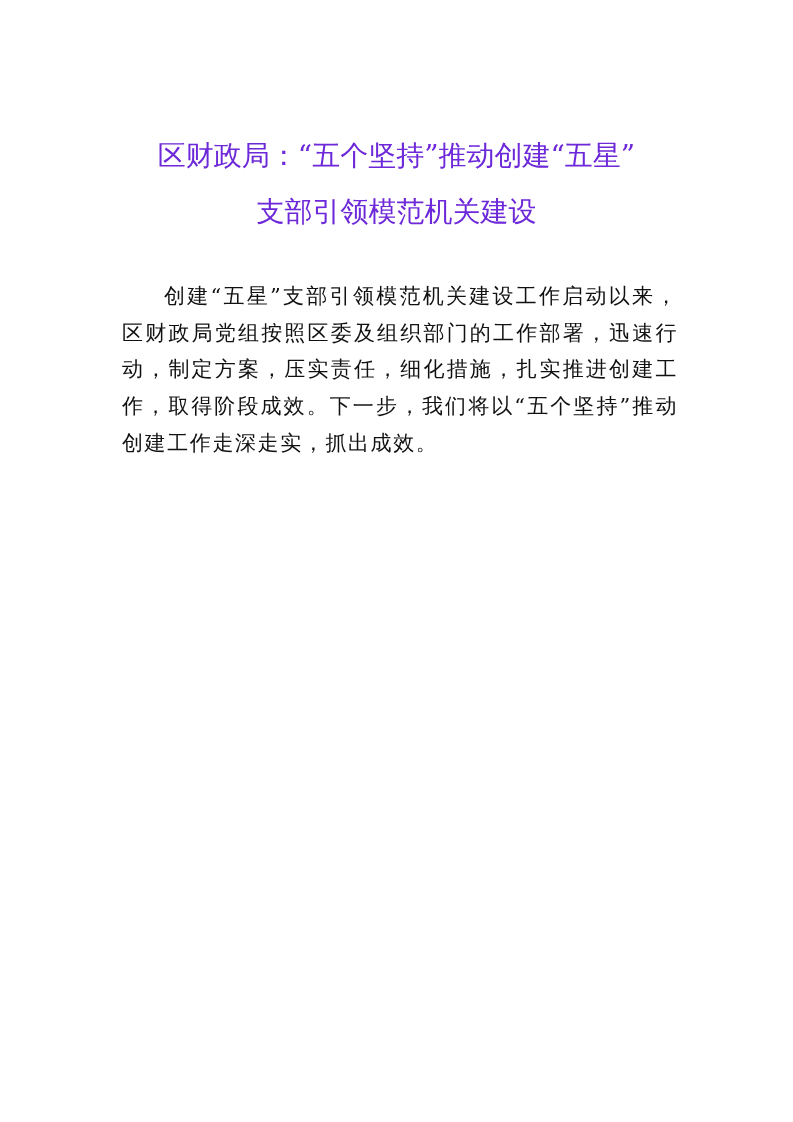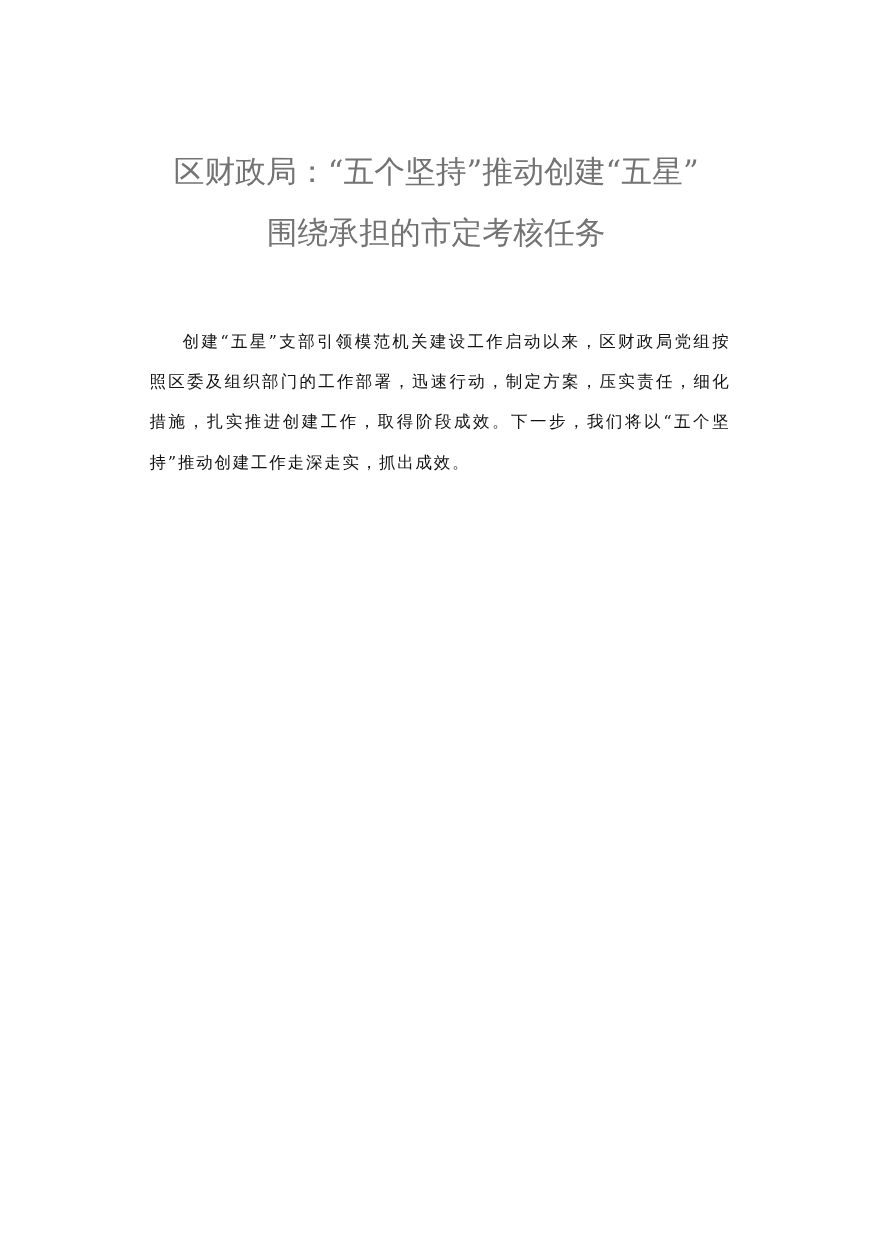--- a/index.html
+++ b/index.html
@@ -1,29 +1,29 @@
 <!DOCTYPE html>
 <html><head>
 <meta charset="utf-8">
 <style>
   html, body { margin: 0; padding: 0; background: #ffffff; }
   body { width: 793px; height: 1122px; position: relative; overflow: hidden;
          font-family: "DejaVu Serif", "Liberation Serif", serif; color: #111111; }
   .page { position: absolute; left: 0; top: 0; width: 793px; height: 1122px; background: #fff; }
   .title { position: absolute; left: 0; width: 793px; text-align: center;
-           font-size: 28px; line-height: 40px; letter-spacing: 0px; color: #737373; white-space: nowrap; }
+           font-size: 28px; line-height: 40px; letter-spacing: 0px; color: #6d28d9; white-space: nowrap; }
   .title.l1 { top: 136px; }
   .title.l2 { top: 192px; }
   .body { position: absolute; left: 122px; top: 278px; width: 556px; }
-  .para { margin: 14px; font-size: 15px; line-height: 36.7px; text-align: justify;
+  .para { margin: 0; font-size: 21px; line-height: 36.7px; text-align: justify;
           text-align-last: left; text-indent: 2em; letter-spacing: 1.6px; }
 </style>
 </head>
 <body>
 
 <div class="page">
   <div class="title l1">区财政局：“五个坚持”推动创建“五星”</div>
-  <div class="title l2">围绕承担的市定考核任务</div>
+  <div class="title l2">支部引领模范机关建设</div>
 
   <div class="body">
     <p class="para">创建“五星”支部引领模范机关建设工作启动以来，区财政局党组按照区委及组织部门的工作部署，迅速行动，制定方案，压实责任，细化措施，扎实推进创建工作，取得阶段成效。下一步，我们将以“五个坚持”推动创建工作走深走实，抓出成效。</p>
   </div>
 </div>
 
 </body></html>

